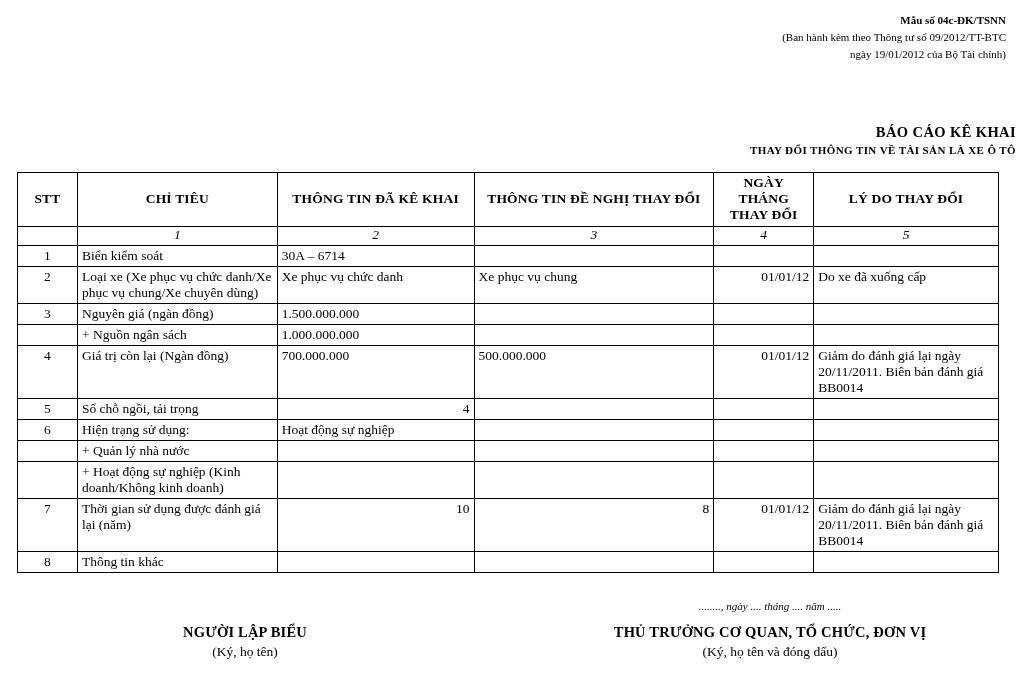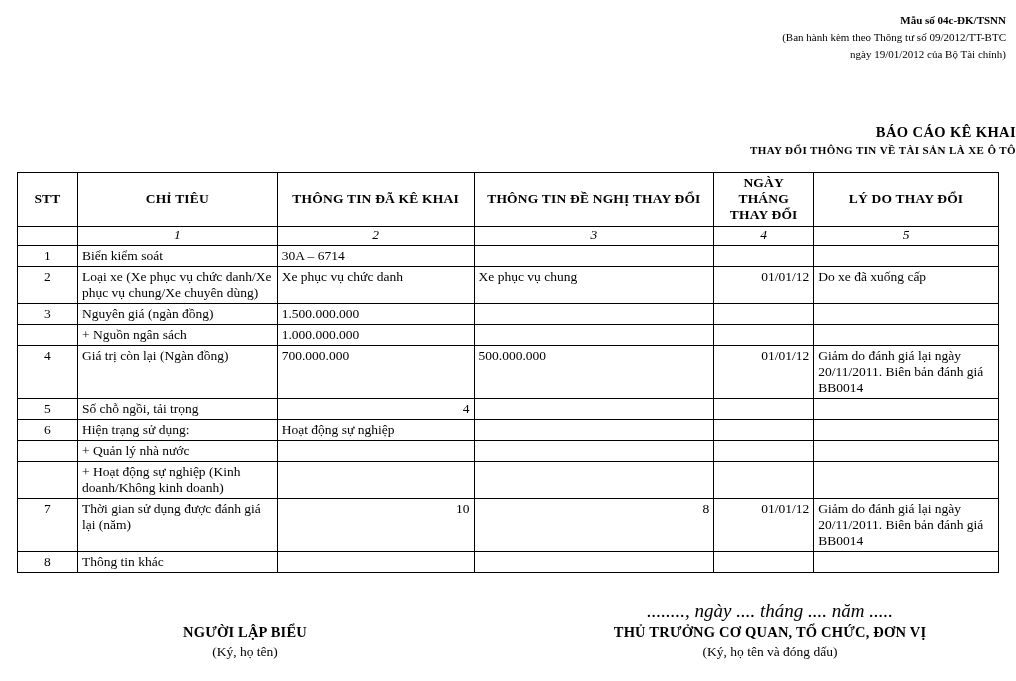--- a/index.html
+++ b/index.html
@@ -91,21 +91,21 @@
     top: 600px;
     font-size: 13.5px;
   }
   .foot .date-line {
     position: absolute;
     left: 560px;
     width: 420px;
     top: 0;
     text-align: center;
     font-style: italic;
-    font-size: 19px;
+    font-size: 11px;
   }
   .foot .left-sig {
     position: absolute;
     left: 100px;
     width: 290px;
     top: 24px;
     text-align: center;
   }
   .foot .right-sig {
     position: absolute;

